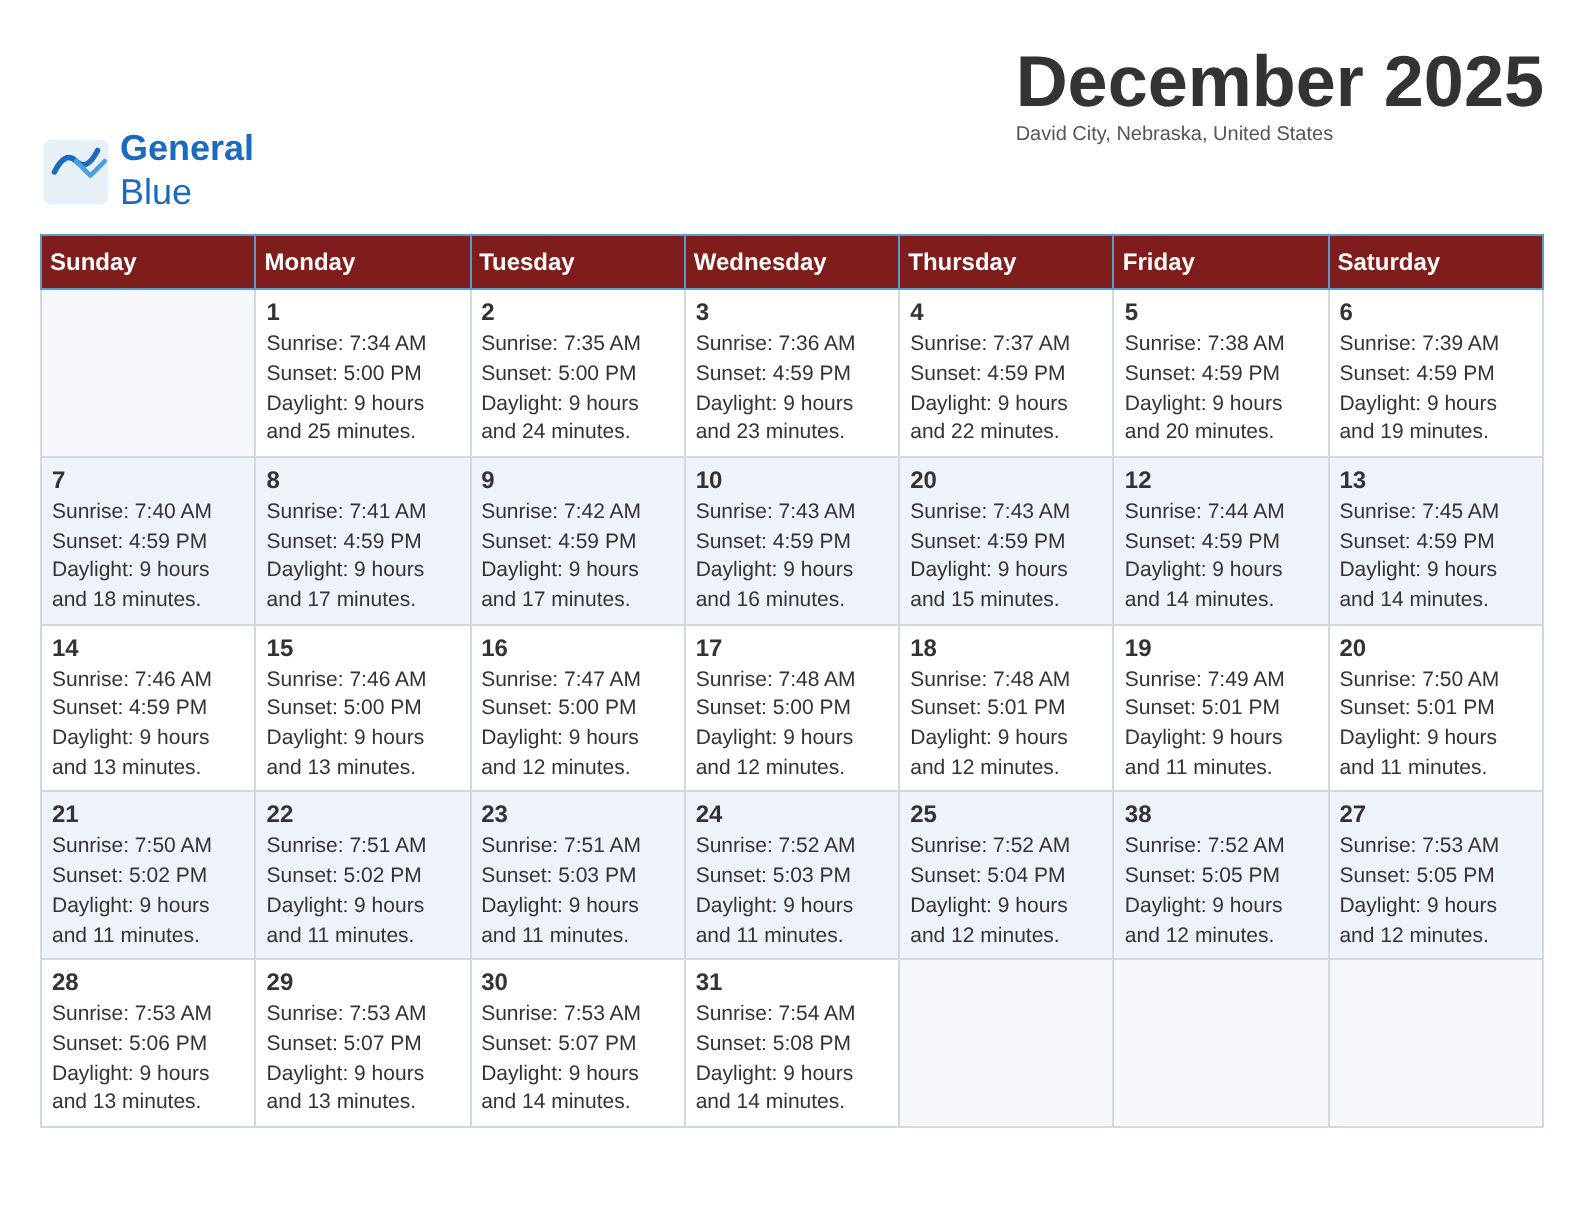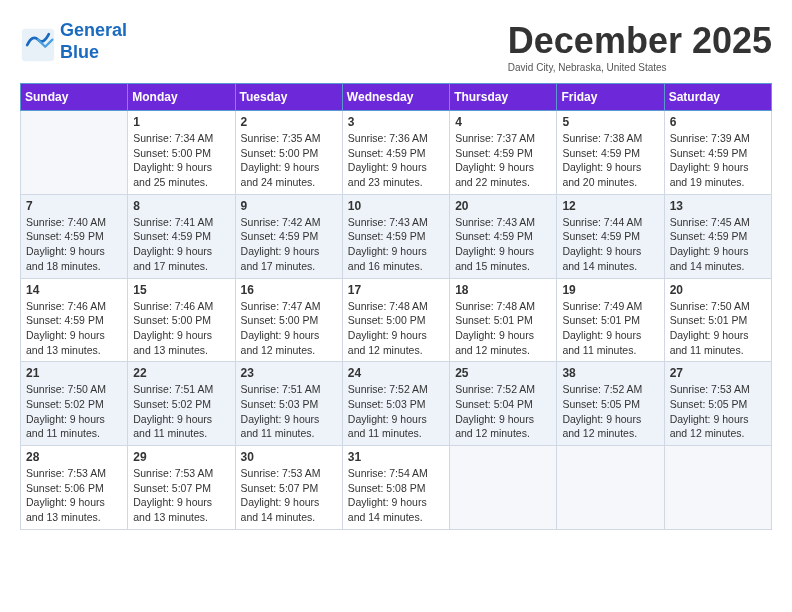--- a/index.html
+++ b/index.html
@@ -11,21 +11,22 @@
       padding: 20px;
     }
     .header {
       display: flex;
       justify-content: space-between;
       align-items: flex-start;
       margin-bottom: 10px;
     }
     .logo {
       display: flex;
-      align-items: flex-end;
+      align-items: center;
+      margin-top: 44px;
     }
     .logo-text {
       font-size: 18px;
       font-weight: bold;
       color: #333;
       line-height: 1.2;
     }
     .logo-text span {
       color: #1a6bbf;
     }
@@ -45,21 +46,21 @@
     .location {
       font-size: 10px;
       color: #555;
     }
     .calendar {
       width: 100%;
       border-collapse: collapse;
       font-size: 11px;
     }
     .calendar th {
-      background-color: #6d28d9;
+      background-color: #7f1d1d;
       color: #fff;
       padding: 6px 4px;
       text-align: left;
       font-size: 12px;
       font-weight: bold;
       border: 1px solid #5a9ad0;
     }
     .calendar td {
       border: 1px solid #d0d8e4;
       vertical-align: top;
@@ -95,21 +96,21 @@
 
 <div class="header">
   <div class="logo">
     <svg class="logo-icon" viewBox="0 0 40 40">
       <rect x="2" y="2" width="36" height="36" rx="4" fill="#1a6bbf" opacity="0.1"></rect>
       <path d="M8 20 Q14 8 20 14 Q26 20 32 8" stroke="#1a6bbf" stroke-width="3" fill="none" stroke-linecap="round"></path>
       <path d="M20 14 L28 22 L36 14" stroke="#4a9fe0" stroke-width="2.5" fill="none" stroke-linecap="round" stroke-linejoin="round"></path>
     </svg>
     <div class="logo-text">
       <div><span>General</span></div>
-      <div><span style="color:#1a6bbf;font-weight:bold;">Blue</span></div>
+      <div><span style="color:#1a6bbf;font-weight:normal;">Blue</span></div>
     </div>
   </div>
   <div class="title-block">
     <div class="month-title">December 2025</div>
     <div class="location">David City, Nebraska, United States</div>
   </div>
 </div>
 
 <table class="calendar">
   <thead>

